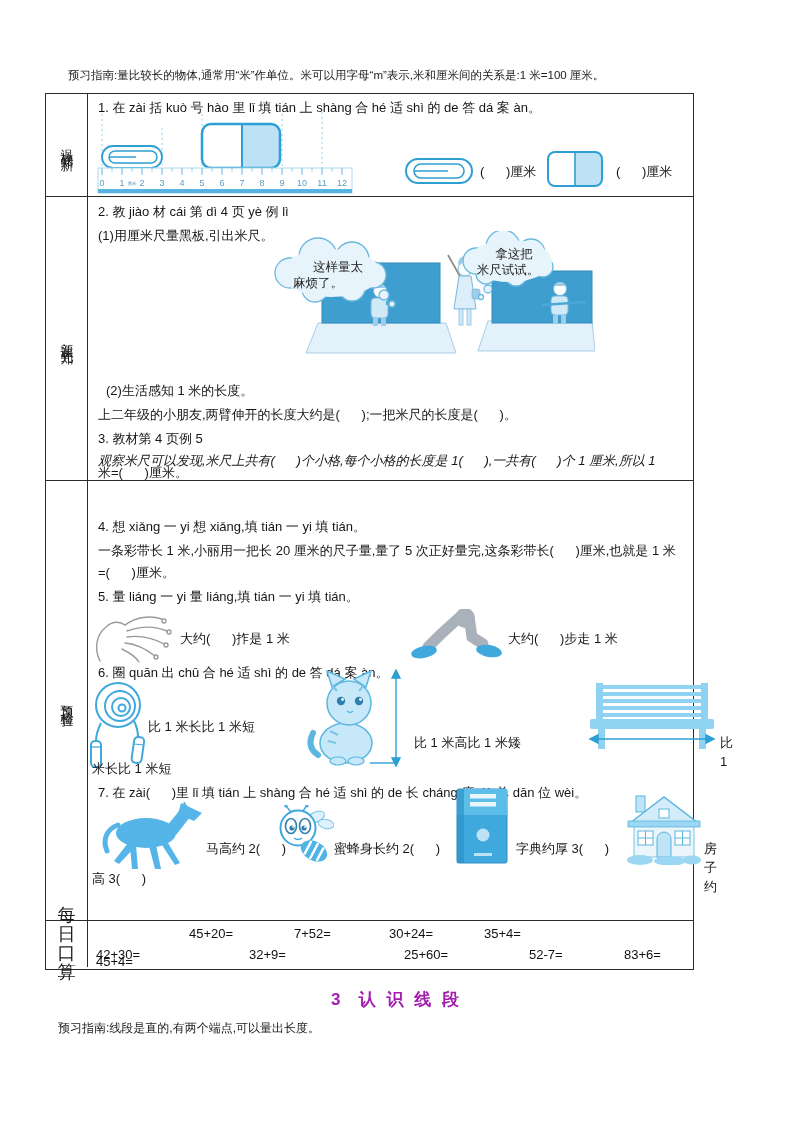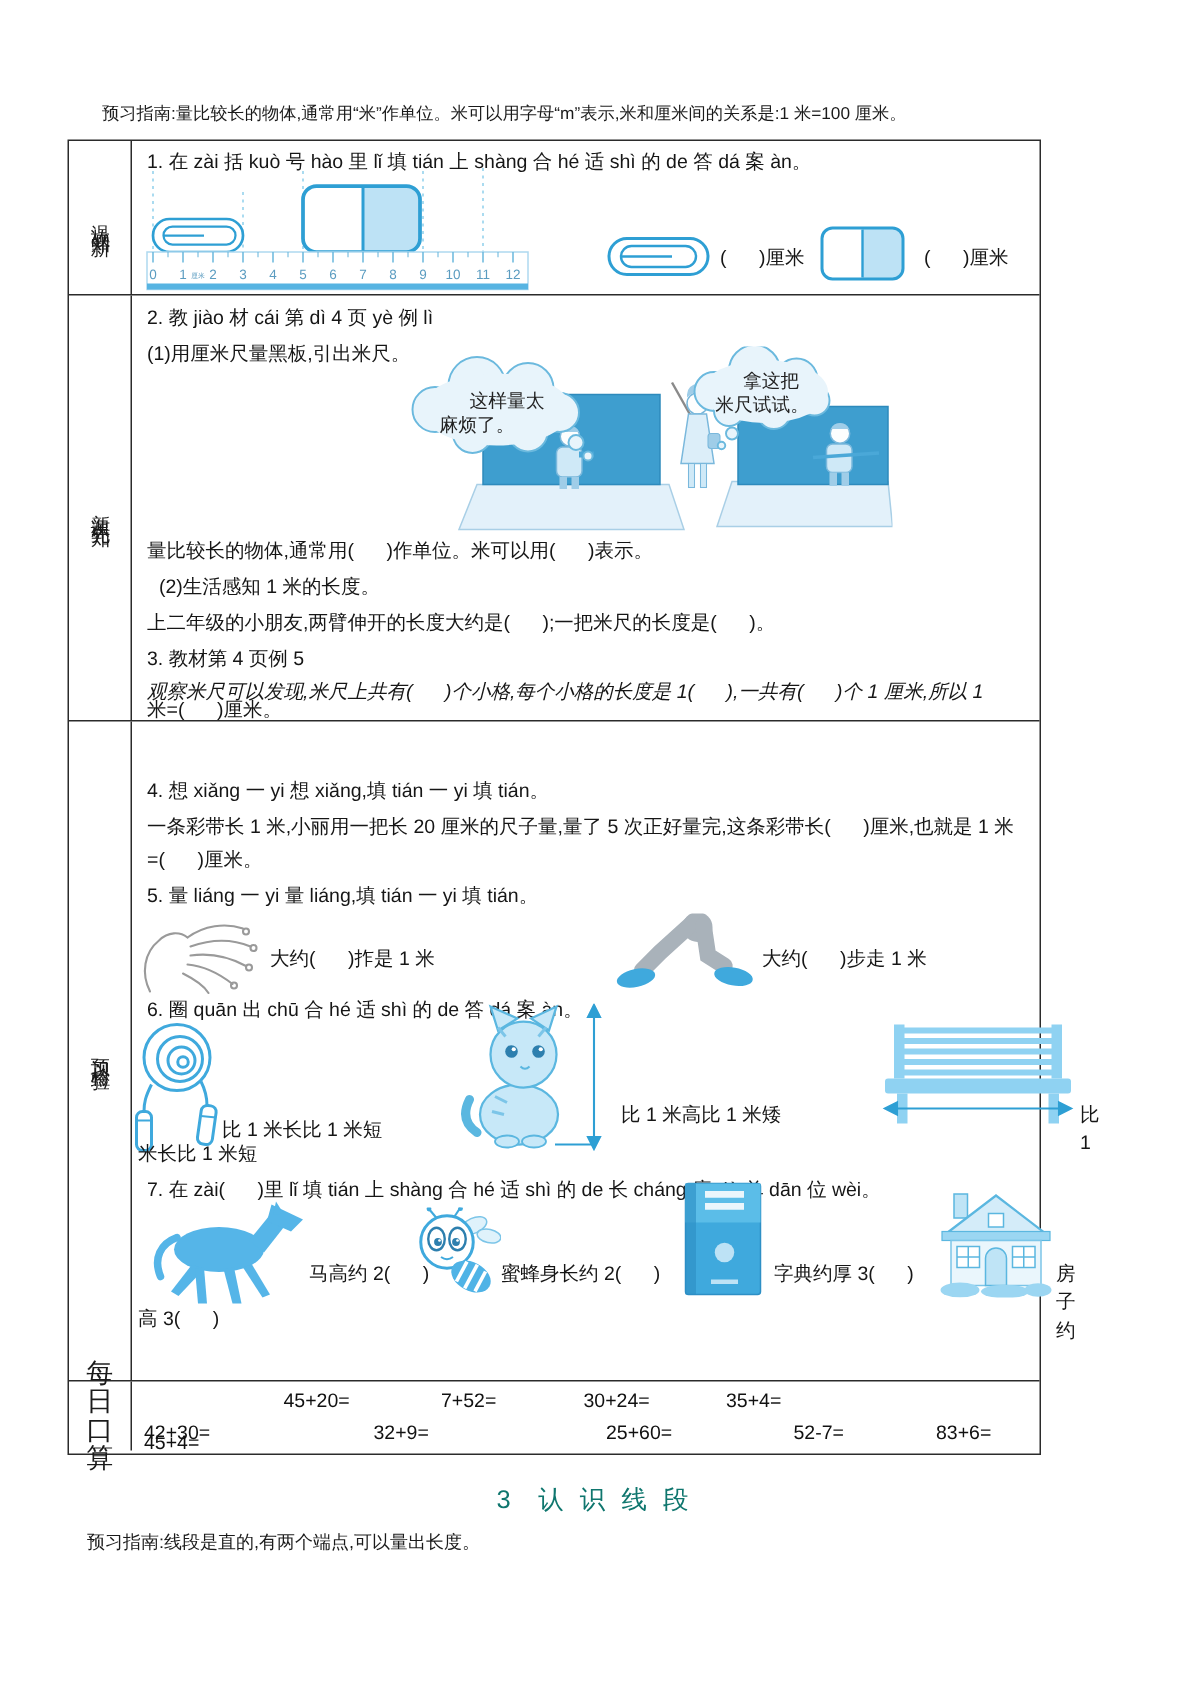--- a/index.html
+++ b/index.html
@@ -21,21 +21,21 @@
   .t { position:absolute; font-size:13px; line-height:19px; white-space:pre-wrap; color:#161616; }
 
   .ruler-scene { position:absolute; left:8px; top:16px; }
   .clip-ans-icon { position:absolute; left:316px; top:62px; }
   .eraser-ans-icon { position:absolute; left:458px; top:56px; }
 
   .classroom { position:absolute; left:172px; top:34px; }
 
   .dm { position:absolute; font-size:13px; color:#111; }
 
-  .footer-title { position:absolute; left:0; top:988px; width:793px; text-align:center; font-size:17px; font-weight:400; letter-spacing:3px; color:#0f766e; white-space:pre-wrap; }
+  .footer-title { position:absolute; left:0; top:988px; width:793px; text-align:center; font-size:17px; font-weight:700; letter-spacing:3px; color:#a21caf; white-space:pre-wrap; }
   .footer-guide { position:absolute; left:58px; top:1020px; font-size:12px; color:#1a1a1a; white-space:pre-wrap; }
 
   svg text { font-family:"Liberation Sans","DejaVu Sans",sans-serif; }
 </style>
 </head>
 <body>
 
 <div class="page">
 
   <div class="top-guide">预习指南:量比较长的物体,通常用“米”作单位。米可以用字母“m”表示,米和厘米间的关系是:1 米=100 厘米。</div>
@@ -198,21 +198,20 @@
                 <circle cx="226" cy="43" r="10"></circle>
               <circle cx="228" cy="58" r="4"></circle>
                 <circle cx="221" cy="66" r="2.5"></circle>
             </g>
             <ellipse cx="250" cy="30" rx="42" ry="21" fill="#e8f4fb"></ellipse>
             <text x="254" y="27" font-size="12.5" fill="#222" text-anchor="middle">拿这把</text>
             <text x="248" y="43" font-size="12.5" fill="#222" text-anchor="middle">米尺试试。</text>
           </g>
         </svg>
 
-        <div class="t" style="left:10px; top:160px;">量比较长的物体,通常用(      )作单位。米可以用(      )表示。</div>
         <div class="t" style="left:18px; top:184px;">(2)生活感知 1 米的长度。</div>
         <div class="t" style="left:10px; top:208px;">上二年级的小朋友,两臂伸开的长度大约是(      );一把米尺的长度是(      )。</div>
         <div class="t" style="left:10px; top:232px;">3. 教材第 4 页例 5</div>
         <div class="t" style="left:10px; top:254px;font-style:italic;">观察米尺可以发现,米尺上共有(      )个小格,每个小格的长度是 1(      ),一共有(      )个 1 厘米,所以 1</div>
         <div class="t" style="left:10px; top:266px; top:266px;">米=(      )厘米。</div>
       </div>
     </div>
 
     <div class="row row3">
       <div class="label-cell">
@@ -258,21 +257,21 @@
               <circle cx="33" cy="28" r="9"></circle>
               <circle cx="34" cy="29" r="3.5"></circle>
             <path d="M13 44 C9 52 8 56 8 62"></path>
             <path d="M46 42 C49 48 50 52 50 58"></path>
           </g>
           <rect x="3" y="62" width="10" height="26" rx="4" fill="#fff" stroke="#3fa9dd" stroke-width="2"></rect>
           <rect x="45" y="58" width="10" height="26" rx="4" fill="#fff" stroke="#3fa9dd" stroke-width="2" transform="rotate(8 50 70)"></rect>
           <line x1="3" y1="68" x2="13" y2="68" stroke="#3fa9dd" stroke-width="1.2"></line>
           <line x1="46" y1="65" x2="56" y2="66" stroke="#3fa9dd" stroke-width="1.2"></line>
         </svg>
-        <div class="t" style="left:60px; top:262px;text-align:center;">比 1 米长比 1 米短</div>
+        <div class="t" style="left:60px; top:236px;text-align:center;">比 1 米长比 1 米短</div>
 
         <svg style="position:absolute; left:216px; top:188px;" width="106" height="100" viewBox="0 0 106 100">
           <path d="M14 86 Q2 78 9 64" fill="none" stroke="#5bb7e0" stroke-width="6" stroke-linecap="round"></path>
           <ellipse cx="42" cy="74" rx="26" ry="20" fill="#c7e8f8" stroke="#5bb7e0" stroke-width="1.5"></ellipse>
           <polygon points="28,18 23,2 41,10" fill="#c7e8f8" stroke="#5bb7e0" stroke-width="1.5"></polygon>
           <polygon points="62,18 67,2 50,10" fill="#c7e8f8" stroke="#5bb7e0" stroke-width="1.5"></polygon>
           <circle cx="45" cy="34" r="22" fill="#c7e8f8" stroke="#5bb7e0" stroke-width="1.5"></circle>
           <circle cx="37" cy="32" r="4.2" fill="#2d7fae"></circle>
             <circle cx="55" cy="32" r="4.2" fill="#2d7fae"></circle>
           <circle cx="38.5" cy="30.5" r="1.4" fill="#fff"></circle>

